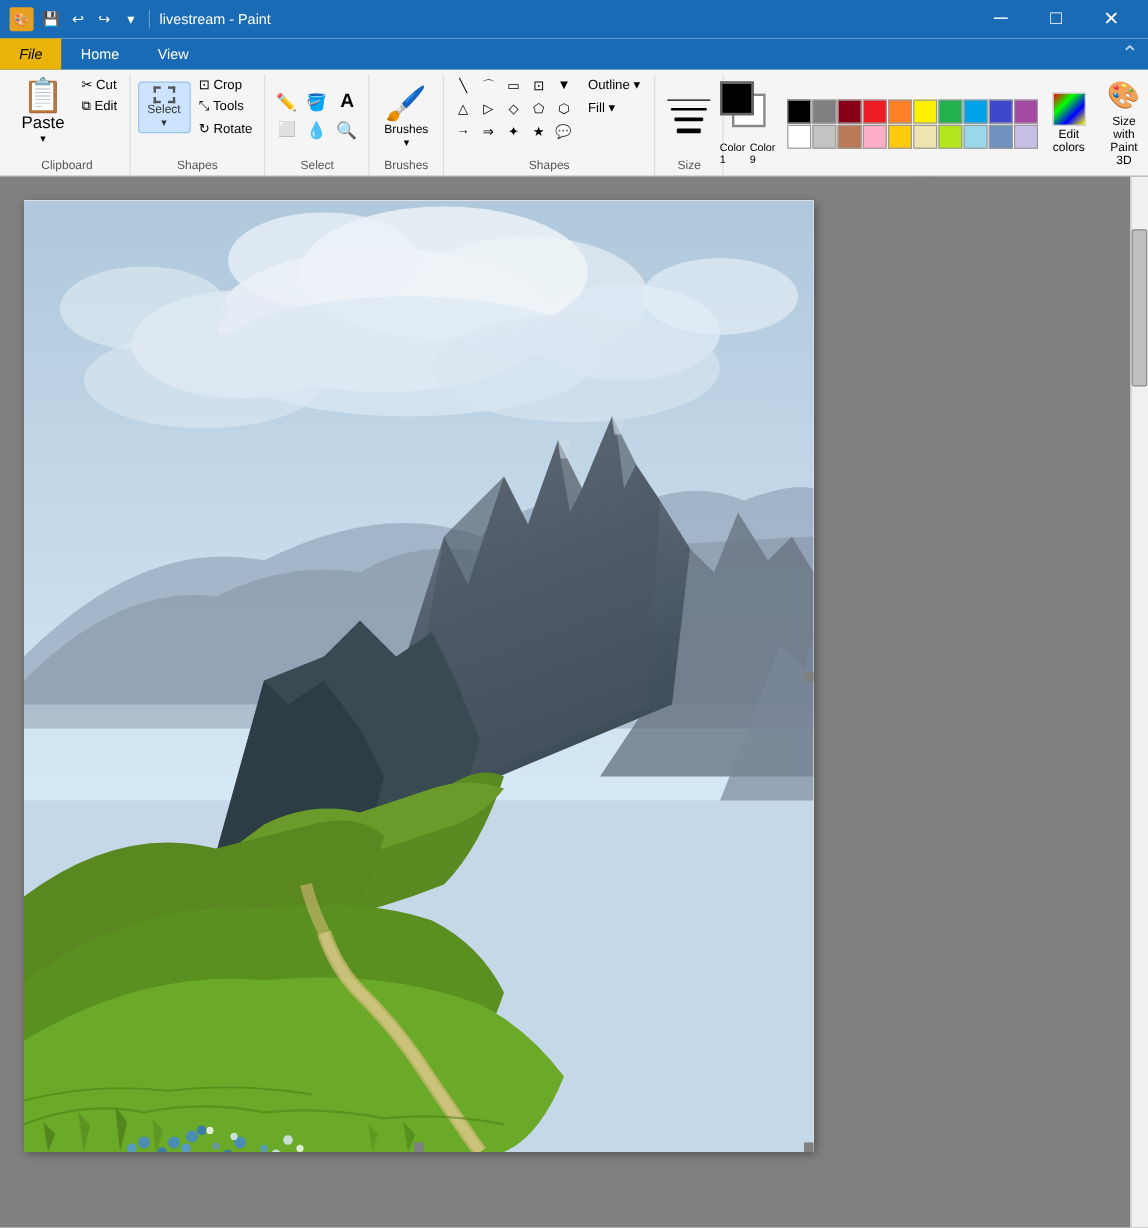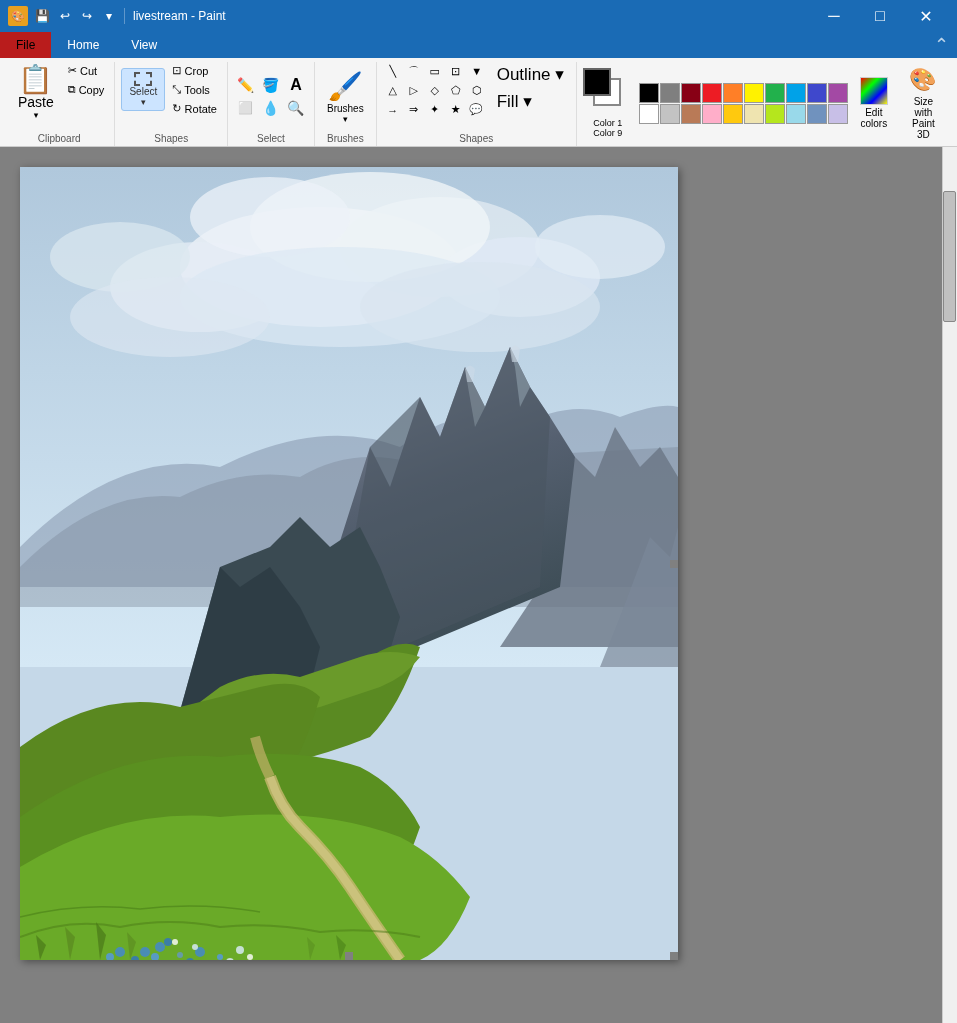--- a/index.html
+++ b/index.html
@@ -16,21 +16,21 @@
     .title-text { color: white; font-size: 12px; }
     .title-bar-controls { display: flex; }
     .title-btn { width: 46px; height: 32px; display: flex; align-items: center; justify-content: center; cursor: pointer; font-size: 16px; color: white; }
 
     
     .ribbon { background: #f5f5f5; border-bottom: 1px solid #ccc; }
     .ribbon-tabs { display: flex; background: #1a6bb5; }
     .ribbon-tab {
       padding: 6px 16px; font-size: 12px; cursor: pointer; color: white;
     }
-    .ribbon-tab.active { background: #b91c1c; color: #000; }
+    .ribbon-tab.active { background: #eab308; color: #000; font-style: italic; }
 
     .ribbon-content { display: flex; align-items: stretch; padding: 4px 4px 0; height: 88px; }
     .ribbon-group {
       display: flex; flex-direction: column; align-items: center;
       border-right: 1px solid #ddd; padding: 0 6px 0;
       min-width: 60px;
     }
     .ribbon-group:last-child { border-right: none; }
     .ribbon-group-label {
       font-size: 10px; color: #555; margin-top: auto; padding: 2px 0 2px;
@@ -61,21 +61,21 @@
 
     
     .tools-grid { display: grid; grid-template-columns: repeat(3, 1fr); gap: 1px; }
     .tool-small {
       width: 24px; height: 22px; display: flex; align-items: center; justify-content: center;
       cursor: pointer; border-radius: 2px; font-size: 14px;
     }
     .shapes-grid { display: grid; grid-template-columns: repeat(5, 1fr); gap: 1px; }
     .shape-btn { width: 20px; height: 18px; display: flex; align-items: center; justify-content: center; cursor: pointer; border-radius: 2px; font-size: 11px; }
     .shape-controls { display: flex; flex-direction: column; gap: 2px; }
-    .shape-ctrl-btn { display: flex; align-items: center; gap: 3px; padding: 2px 6px; cursor: pointer; border-radius: 2px; font-size: 17px; }
+    .shape-ctrl-btn { display: flex; align-items: center; gap: 3px; padding: 2px 6px; cursor: pointer; border-radius: 2px; font-size: 11px; }
 
     
     .size-group { min-width: 55px; }
     .size-display { display: flex; flex-direction: column; align-items: center; justify-content: center; flex: 1; }
     .size-lines { display: flex; flex-direction: column; gap: 6px; padding: 6px 4px; }
     .size-line { background: #000; border-radius: 1px; align-self: center; }
 
     
     .colors-group { flex: 1; }
     .colors-area { display: flex; align-items: center; gap: 6px; flex: 1; }
@@ -168,21 +168,21 @@
           <div style="font-size:14px;">Paste</div>
           <div style="font-size:9px;">▾</div>
         </div>
         <div class="clipboard-sub">
           <div class="sub-btn">
             <span>✂</span>
             <span>Cut</span>
           </div>
           <div class="sub-btn">
             <span>⧉</span>
-            <span>Copy</span>
+            <span>Edit</span>
           </div>
         </div>
       </div>
       <div class="ribbon-group-label">Clipboard</div>
     </div>
 
     <div class="ribbon-group" style="min-width:90px;">
       <div class="ribbon-group-tools" style="flex-direction:column;align-items:flex-start;gap:2px;">
         <div style="display:flex;gap:3px;align-items:center;">
 
@@ -264,30 +264,43 @@
             </div>
             <div class="shape-ctrl-btn">
               <span>Fill ▾</span>
             </div>
           </div>
         </div>
       </div>
       <div class="ribbon-group-label">Shapes</div>
     </div>
 
+    <div class="ribbon-group size-group">
+      <div class="ribbon-group-tools">
+        <div class="size-display">
+          <div class="size-lines">
+            <div class="size-line" style="width:36px;height:1px;"></div>
+            <div class="size-line" style="width:30px;height:2px;"></div>
+            <div class="size-line" style="width:24px;height:3px;"></div>
+            <div class="size-line" style="width:20px;height:4px;"></div>
+          </div>
+        </div>
+      </div>
+      <div class="ribbon-group-label">Size</div>
+    </div>
 
     <div class="ribbon-group colors-group" style="min-width:300px;border-right:none;">
       <div class="ribbon-group-tools colors-area">
 
         <div style="display:flex;flex-direction:column;align-items:center;gap:2px;">
           <div class="color-pair-container">
             <div class="color-box color1" style="background:#000000;width:28px;height:28px;border:2px solid #666;position:absolute;top:0;left:0;z-index:2;"></div>
             <div class="color-box color2" style="background:#ffffff;width:28px;height:28px;border:2px solid #888;position:absolute;top:10px;left:10px;z-index:1;"></div>
           </div>
-          <div style="display:flex;gap:0;margin-top:4px;font-size:9px;flex-direction:column;">
+          <div style="display:flex;gap:0;margin-top:4px;font-size:9px;">
             <span>Color 1</span>
             <span>Color 9</span>
           </div>
         </div>
 
         <div>
           <div class="swatch-grid" id="swatch-grid">
 
           <div class="color-swatch" title="#000000" style="background: rgb(0, 0, 0);"></div>
               <div class="color-swatch" title="#7f7f7f" style="background: rgb(127, 127, 127);"></div>

